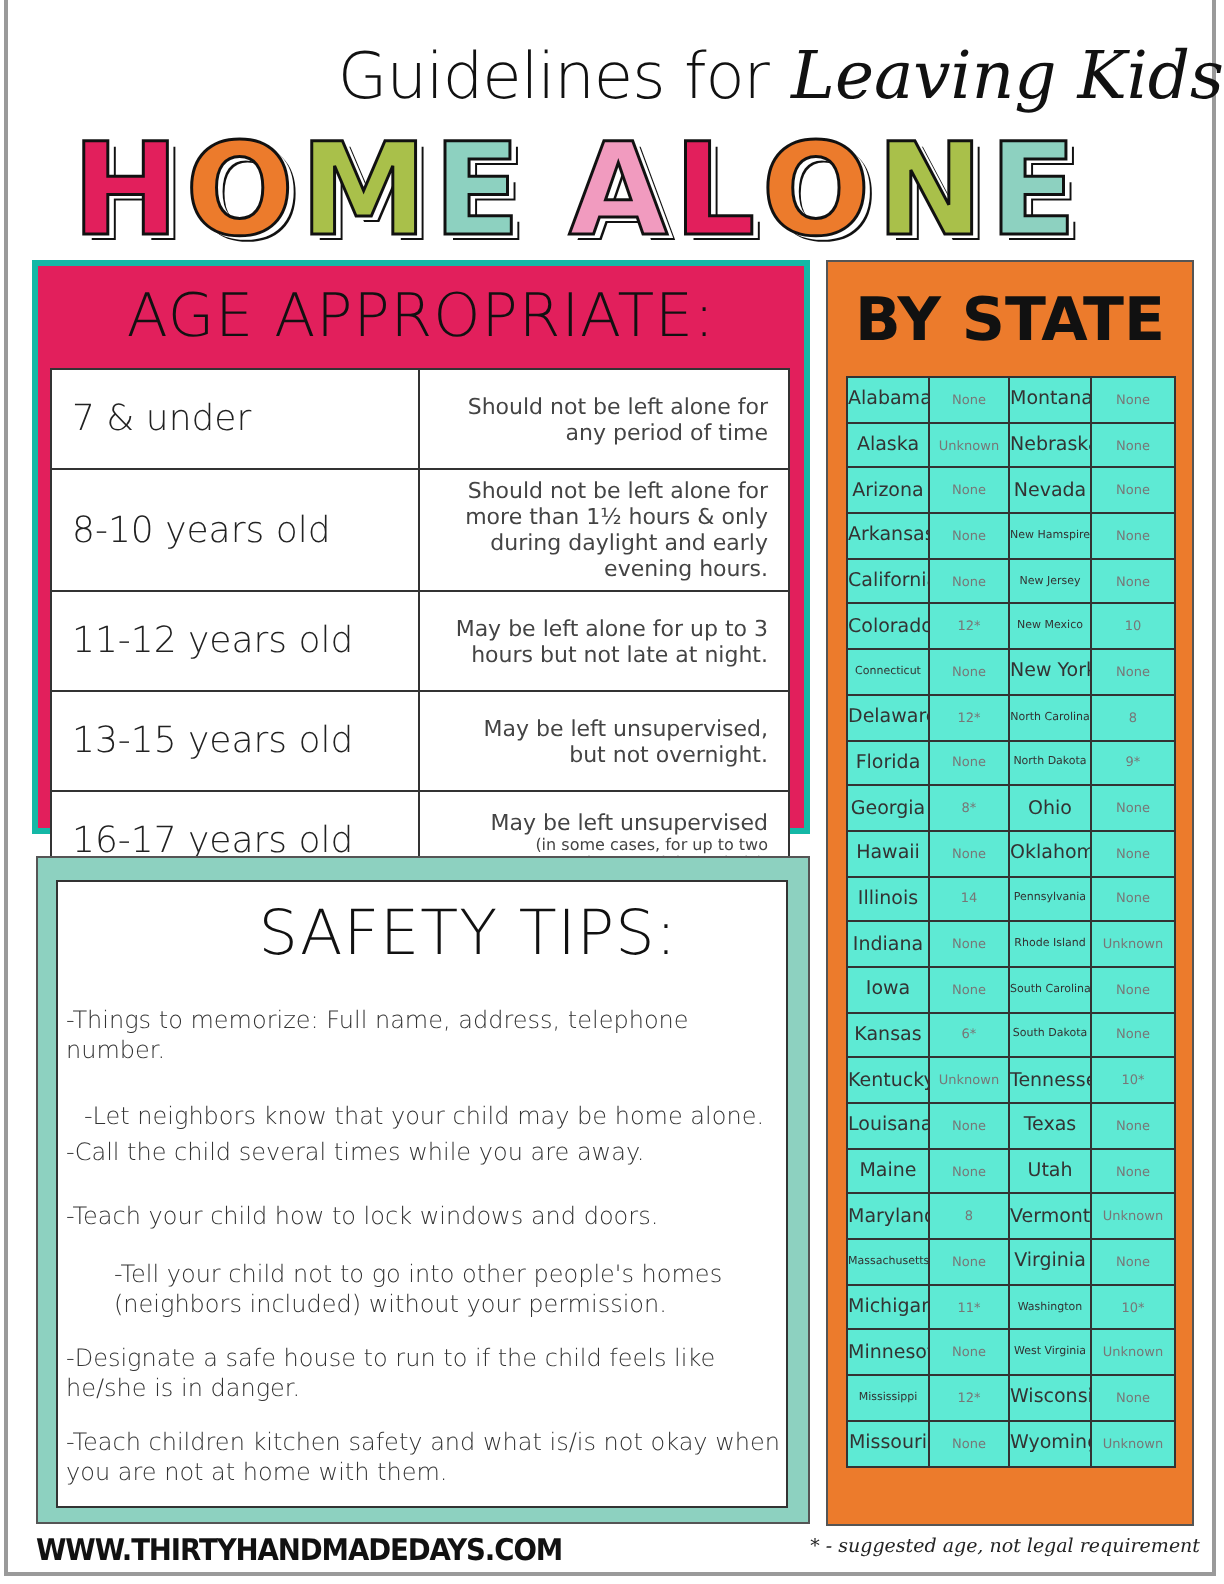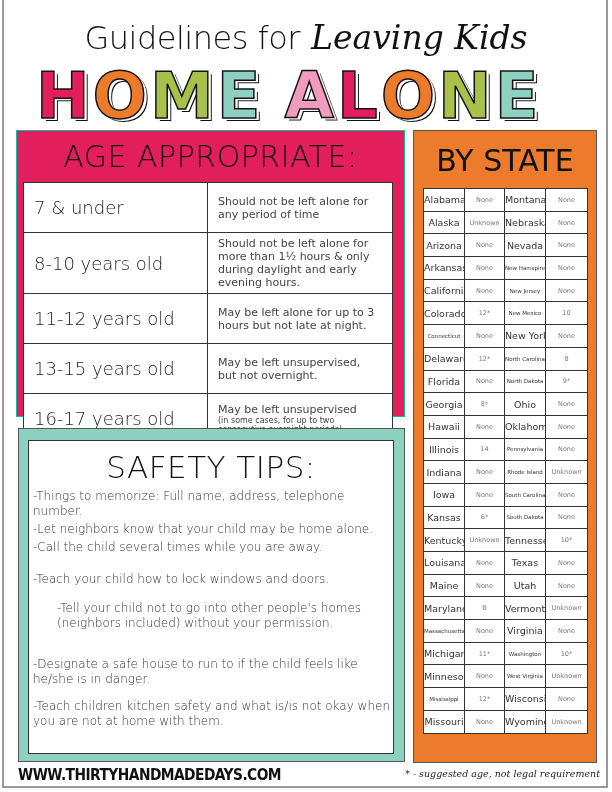--- a/index.html
+++ b/index.html
@@ -4,56 +4,56 @@
 <style>
   html, body { margin: 0; padding: 0; }
   body {
     width: 612px; height: 792px; position: relative; overflow: hidden;
     background: #ffffff; font-family: "DejaVu Sans", sans-serif; color: #111;
   }
   .page-border { position: absolute; left: 2px; top: 0; width: 606px; height: 788px;
     border-left: 2px solid #9a9a9a; border-right: 2px solid #9a9a9a; border-bottom: 2px solid #9a9a9a; box-sizing: border-box; }
 
   
-  .subtitle { position: absolute; left: 0; top: 18px; width: 612px; text-align: center; white-space: nowrap; }
+  .subtitle { position: absolute; left: 0; top: 18px; width: 612px; text-align: right; white-space: nowrap; }
   .subtitle .plain { font-family: "DejaVu Sans", sans-serif; font-weight: 200; font-size: 32px; letter-spacing: -0.5px; color: #111; }
   .subtitle .script { font-family: "DejaVu Serif", serif; font-style: italic; font-size: 33px; color: #111; margin-left: 6px; }
 
   .big-title { position: absolute; left: 36px; top: 66px; height: 60px; display: flex; gap: 3px; }
   .big-title .ch { font-family: "DejaVu Sans", sans-serif; font-weight: bold; font-size: 64px; line-height: 60px;
     -webkit-text-stroke: 1.5px #111; text-shadow: 3px 2px 0 #ffffff, 4px 3px 0 #111; }
   .big-title .gap { width: 18px; }
 
   
   .age-box { position: absolute; left: 16px; top: 130px; width: 389px; height: 287px;
-    background: #e21f5c; border: 1px solid #14b8a6; box-sizing: border-box; }
+    background: #e21f5c; border: 3px solid #14b8a6; box-sizing: border-box; }
   .age-title { position: absolute; left: 0; top: 8px; width: 100%; text-align: center;
     font-size: 30px; font-weight: 300; letter-spacing: 0.5px; color: #111; }
   .age-table { position: absolute; left: 6px; top: 51px; width: 370px; border-collapse: collapse; background: #fff; }
   .age-table td { border: 1.5px solid #333; padding: 4px 10px; vertical-align: middle; height: 41px; }
   .age-table td.age { width: 163px; font-size: 18px; font-weight: 300; color: #222; }
-  .age-table td.desc { font-size: 11px; line-height: 13px; color: #444; }
+  .age-table td.desc { font-size: 11px; line-height: 13px; color: #444; text-align: right; }
   .desc .small { font-size: 8px; line-height: 9px; display: block; }
 
   
   .tips-box { position: absolute; left: 18px; top: 428px; width: 387px; height: 334px;
     background: #8dd1c0; border: 1px solid #555; box-sizing: border-box; }
   .tips-inner { position: absolute; left: 9px; top: 11px; width: 366px; height: 314px;
     background: #fff; border: 1.5px solid #333; box-sizing: border-box; }
   .tips-title { position: absolute; left: 0; top: 8px; width: 100%; text-align: center;
-    font-size: 31px; font-weight: 300; color: #111; letter-spacing: 0.5px; }
+    font-size: 31px; font-weight: 300; color: #111; letter-spacing: 0.5px; padding-left: 23px; }
   .tips-list { position: absolute; left: 4px; top: 48px; width: 358px; }
   .tip { font-size: 12px; line-height: 15px; color: #333; font-weight: 300; }
 
   
   .state-box { position: absolute; left: 413px; top: 130px; width: 184px; height: 633px;
     background: #ec7b2c; border: 1px solid #555; box-sizing: border-box; }
   .state-title { position: absolute; left: 0; top: 12px; width: 100%; text-align: center;
-    font-size: 30px; font-weight: 400; color: #111; }
-  .state-table { position: absolute; left: 9px; top: 57px; width: 164px; border-collapse: collapse; background: #ffffff; table-layout: fixed; }
+    font-size: 30px; font-weight: 700; color: #111; }
+  .state-table { position: absolute; left: 9px; top: 57px; width: 164px; border-collapse: collapse; background: #5eead4; table-layout: fixed; }
   .state-table td { border: 1px solid #333; height: 21.7px; padding: 0; text-align: center; overflow: hidden; white-space: nowrap; }
   .state-table td.sname { font-size: 9.5px; color: #333; }
   .state-table td.sname.tiny { font-size: 5.5px; }
   .state-table td.sval { font-size: 6.5px; color: #777; }
 
   
   .footer-url { position: absolute; left: 18px; top: 766px; font-family: "DejaVu Sans", sans-serif; font-weight: bold;
     font-size: 15px; letter-spacing: -0.6px; color: #111; transform: scaleX(0.92); transform-origin: left; }
   .footnote { position: absolute; right: 12px; top: 768px; font-family: "DejaVu Serif", serif; font-style: italic;
     font-size: 9.5px; color: #222; }
@@ -105,26 +105,26 @@
           <td class="desc"><span>May be left unsupervised</span><span class="small">(in some cases, for up to two consecutive overnight periods).</span></td>
         </tr>
       </tbody>
   </table>
 </section>
 
 <section class="tips-box">
   <div class="tips-inner">
     <div class="tips-title">SAFETY TIPS:</div>
     <div class="tips-list" id="tips-list">
-        <div class="tip" style="margin-top: 0px;">-Things to memorize: Full name, address, telephone number.</div>
-        <div class="tip" style="margin-top: 3px;">-Let neighbors know that your child may be home alone.</div>
+        <div class="tip" style="margin-top: 14px;">-Things to memorize: Full name, address, telephone number.</div>
+        <div class="tip" style="margin-top: 18px; text-align: center;">-Let neighbors know that your child may be home alone.</div>
         <div class="tip" style="margin-top: 3px;">-Call the child several times while you are away.</div>
         <div class="tip" style="margin-top: 17px;">-Teach your child how to lock windows and doors.</div>
         <div class="tip" style="margin-top: 14px; margin-left: 24px;">-Tell your child not to go into other people's homes (neighbors included) without your permission.</div>
-        <div class="tip" style="margin-top: 26px;">-Designate a safe house to run to if the child feels like he/she is in danger.</div>
+        <div class="tip" style="margin-top: 12px;">-Designate a safe house to run to if the child feels like he/she is in danger.</div>
         <div class="tip" style="margin-top: 12px;">-Teach children kitchen safety and what is/is not okay when you are not at home with them.</div>
       </div>
   </div>
 </section>
 
 <section class="state-box">
   <div class="state-title">BY STATE</div>
   <table class="state-table">
     <colgroup>
         <col style="width:41px">

